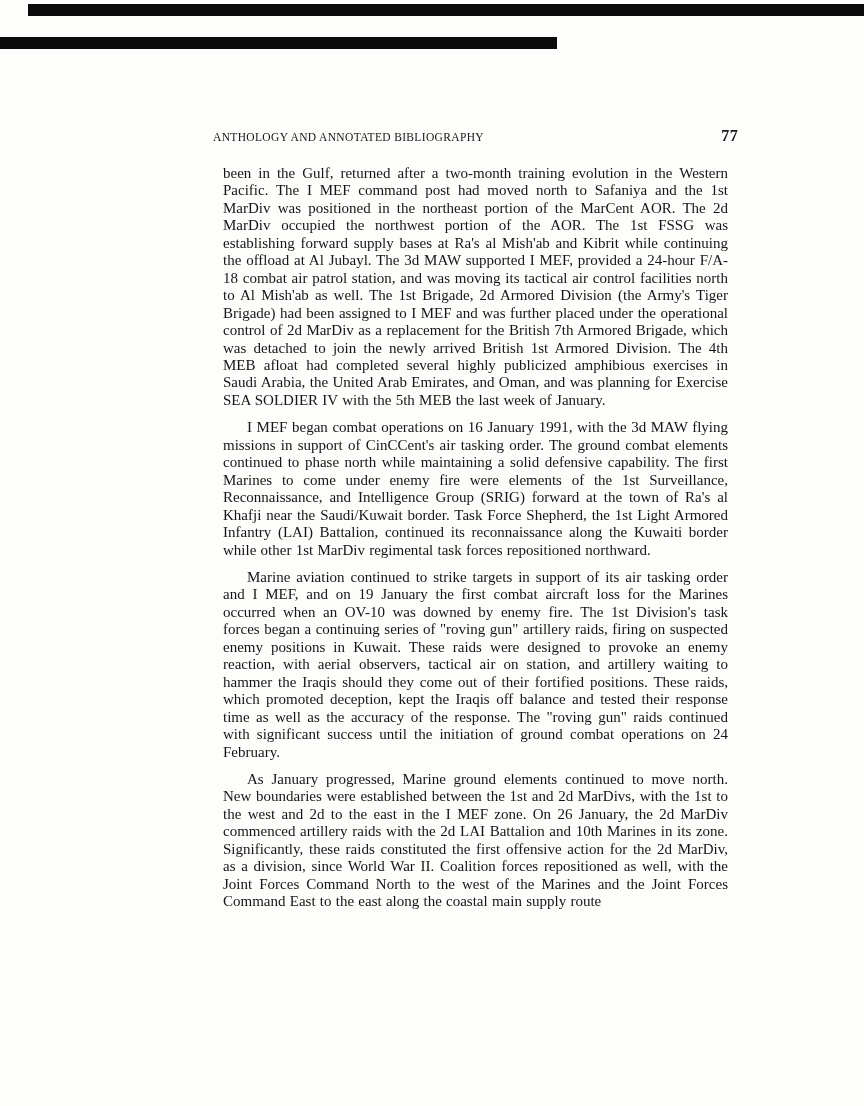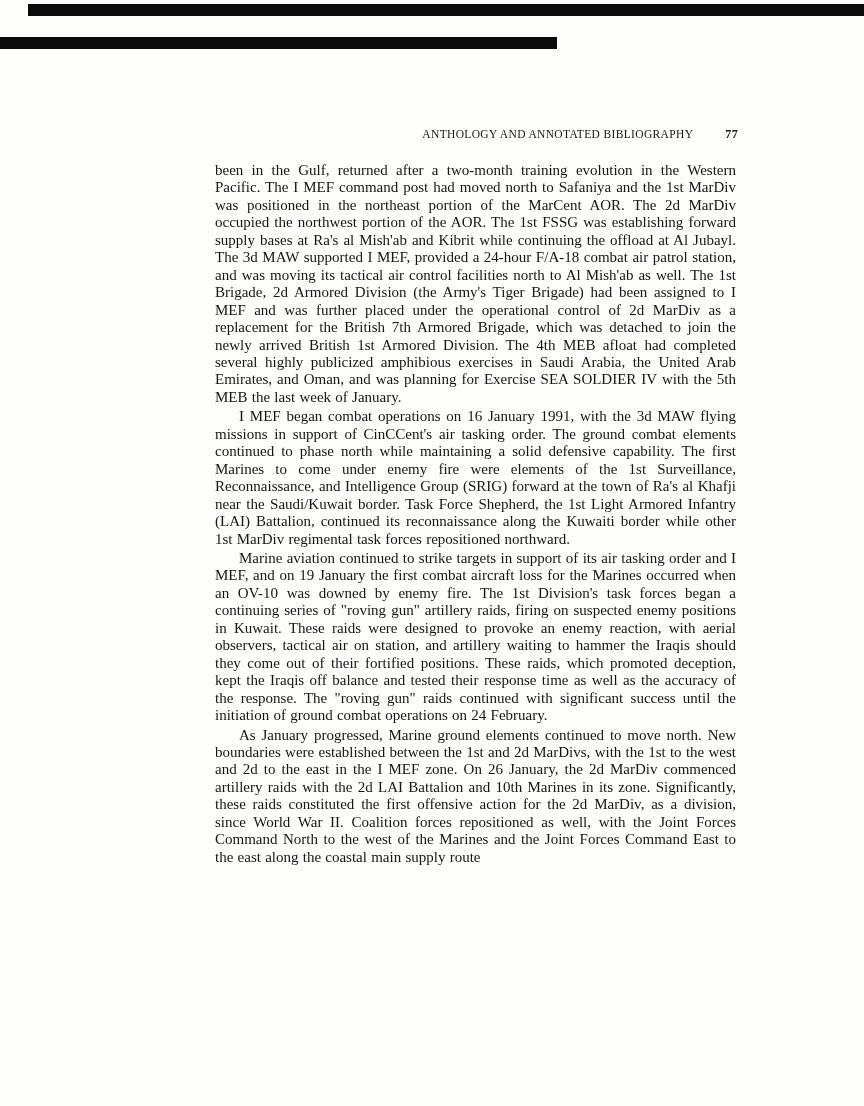--- a/index.html
+++ b/index.html
@@ -32,36 +32,36 @@
     height: 12px;
   }
   .page-content {
     position: absolute;
     left: 213px;
     top: 127px;
     width: 525px;
   }
   .running-header {
     display: flex;
-    justify-content: flex-end;
+    justify-content: space-between;
     align-items: baseline;
     font-size: 11.5px;
     letter-spacing: 0.35px;
     margin-bottom: 20px;
     gap: 32px;
   }
   .running-title {
     font-weight: normal;
   }
   .page-number {
     font-weight: bold;
-    font-size: 12px;
+    font-size: 16px;
   }
   .body-text p {
-    margin: 2px;
+    margin: 10px;
     text-align: justify;
     font-size: 15px;
     line-height: 17.45px;
     text-indent: 24px;
     word-spacing: 0.5px;
   }
   .body-text p.continuation {
     text-indent: 0;
   }
   h2.section-heading {

